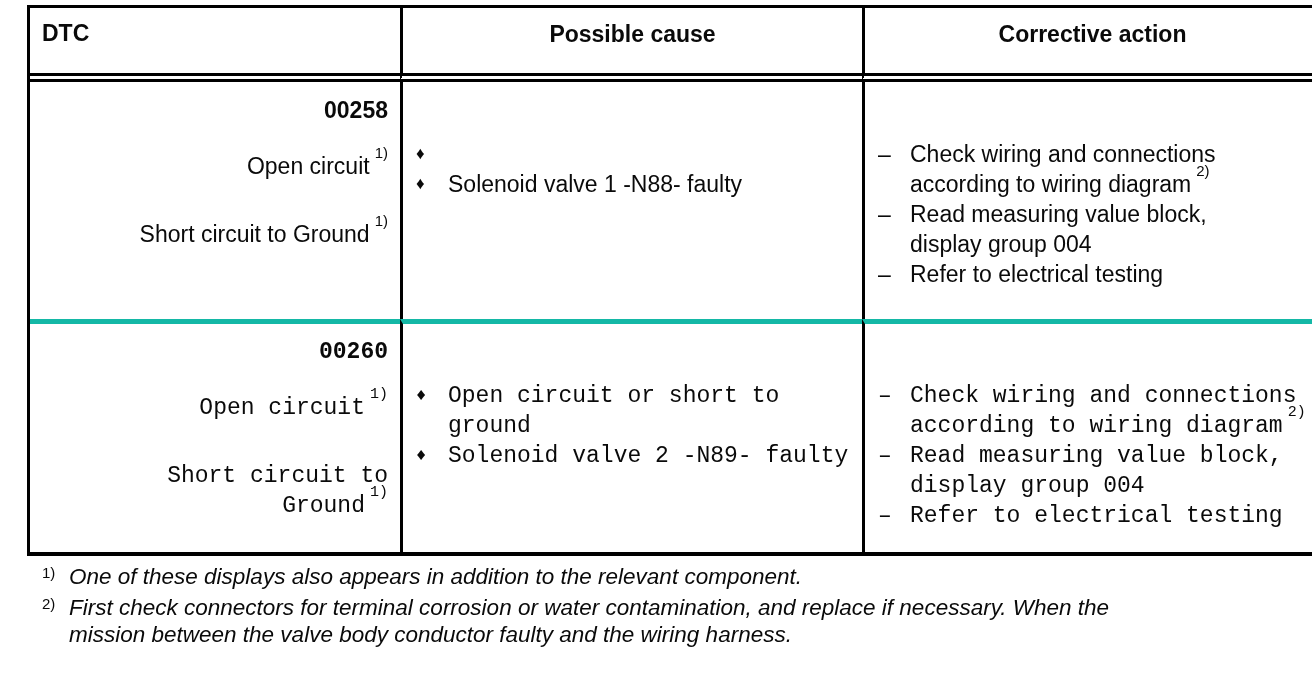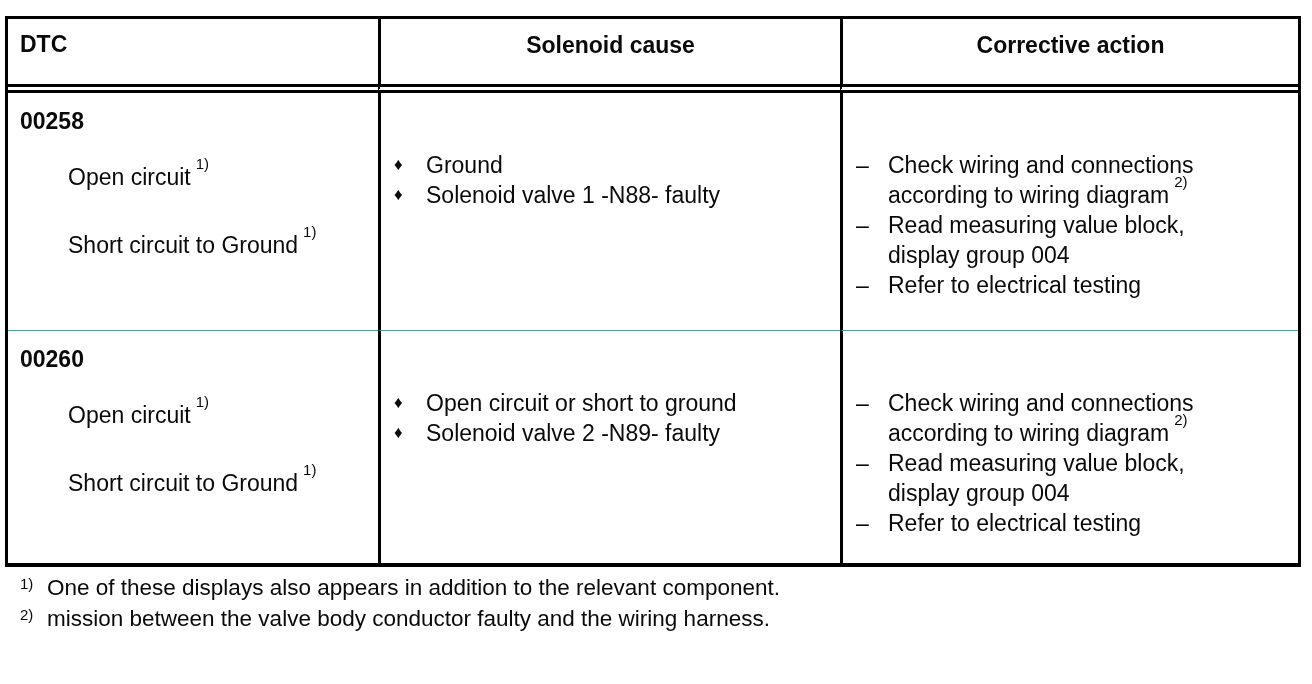--- a/index.html
+++ b/index.html
@@ -5,38 +5,38 @@
   * { box-sizing: border-box; margin: 0; padding: 0; }
   html, body {
     width: 1312px; height: 684px;
     background: #ffffff;
     color: #0a0a0a;
     font-family: "Liberation Sans", sans-serif;
     font-size: 23px;
     line-height: 30px;
     overflow: hidden;
   }
-  .page { padding: 16px 0 0 5px; }
+  .page { padding: 5px 0 0 5px; margin-left: 22px; }
 
   
   .dtc-table {
     width: 1296px;
     border: 3px solid #000;
     border-bottom-width: 4px;
     display: grid;
     grid-template-columns: 370px 462px 1fr;
     grid-template-rows: 74px 237px 233px;
   }
   .cell { padding: 10px 12px; }
   .col2, .col3 { border-left: 3px solid #000; }
   .hdr { border-bottom: 9px double #000; font-weight: bold; }
   .hdr.center { text-align: center; padding-top: 11px; }
-  .row2 { border-top: 1px solid #14b8a6; }
+  .row2 { border-top: 5px solid #14b8a6; font-family: Liberation Mono, monospace; }
 
-  .td-dtc { padding: 13px 12px 0 12px; }
+  .td-dtc { padding: 13px 12px 0 12px; text-align: right; }
   .code { font-weight: bold; margin-bottom: 26px; }
   .component { margin-bottom: 36px; }
   .sub-display { margin-left: 48px; }
   .sub-display.gap { margin-bottom: 38px; }
 
   .td-cause, .td-action { padding-top: 57px; padding-left: 13px; padding-right: 6px; }
 
   .li { display: flex; align-items: flex-start; }
   .marker {
     flex: 0 0 32px;
@@ -55,46 +55,45 @@
 
   
   .footnotes { margin: 7px 0 0 15px; font-size: 22.5px; line-height: 27px; }
   .footnote { display: flex; align-items: flex-start; margin-top: 4px; }
   .fn-marker {
     flex: 0 0 27px;
     font-size: 15px;
     position: relative;
     top: -4px;
   }
-  .fn-text { flex: 1; }
+  .fn-text { flex: 1; font-style: italic; }
 </style>
 </head>
 <body>
 
 <div class="page">
 
   <div class="dtc-table">
 
     <div class="cell hdr col1">
       <div>DTC</div>
     </div>
-    <div class="cell hdr center col2">Solenoid cause</div>
+    <div class="cell hdr center col2">Possible cause</div>
     <div class="cell hdr center col3">Corrective action</div>
 
     <div class="cell td-dtc col1">
       <div class="code">00258</div>
       <div class="sub-display gap"><span>Open circuit</span><sup class="fnref">1)</sup></div>
       <div class="sub-display"><span>Short circuit to Ground</span><sup class="fnref">1)</sup></div>
     </div>
 
     <div class="cell td-cause col2">
       <div class="li">
         <span class="marker diamond">♦</span>
         <div class="litext">
-          <div>Ground</div>
         </div>
       </div>
       <div class="li">
         <span class="marker diamond">♦</span>
         <div class="litext">Solenoid valve 1 -N88- faulty</div>
       </div>
     </div>
 
     <div class="cell td-action col3">
       <div class="li">
@@ -158,18 +157,19 @@
   </div>
 
   <div class="footnotes">
     <div class="footnote">
       <span class="fn-marker">1)</span>
       <div class="fn-text">One of these displays also appears in addition to the relevant component.</div>
     </div>
     <div class="footnote">
       <span class="fn-marker">2)</span>
       <div class="fn-text">
+        <div>First check connectors for terminal corrosion or water contamination, and replace if necessary.  When the</div>
         <div>mission between the valve body conductor faulty and the wiring harness.</div>
       </div>
     </div>
   </div>
 
 </div>
 
 </body></html>

